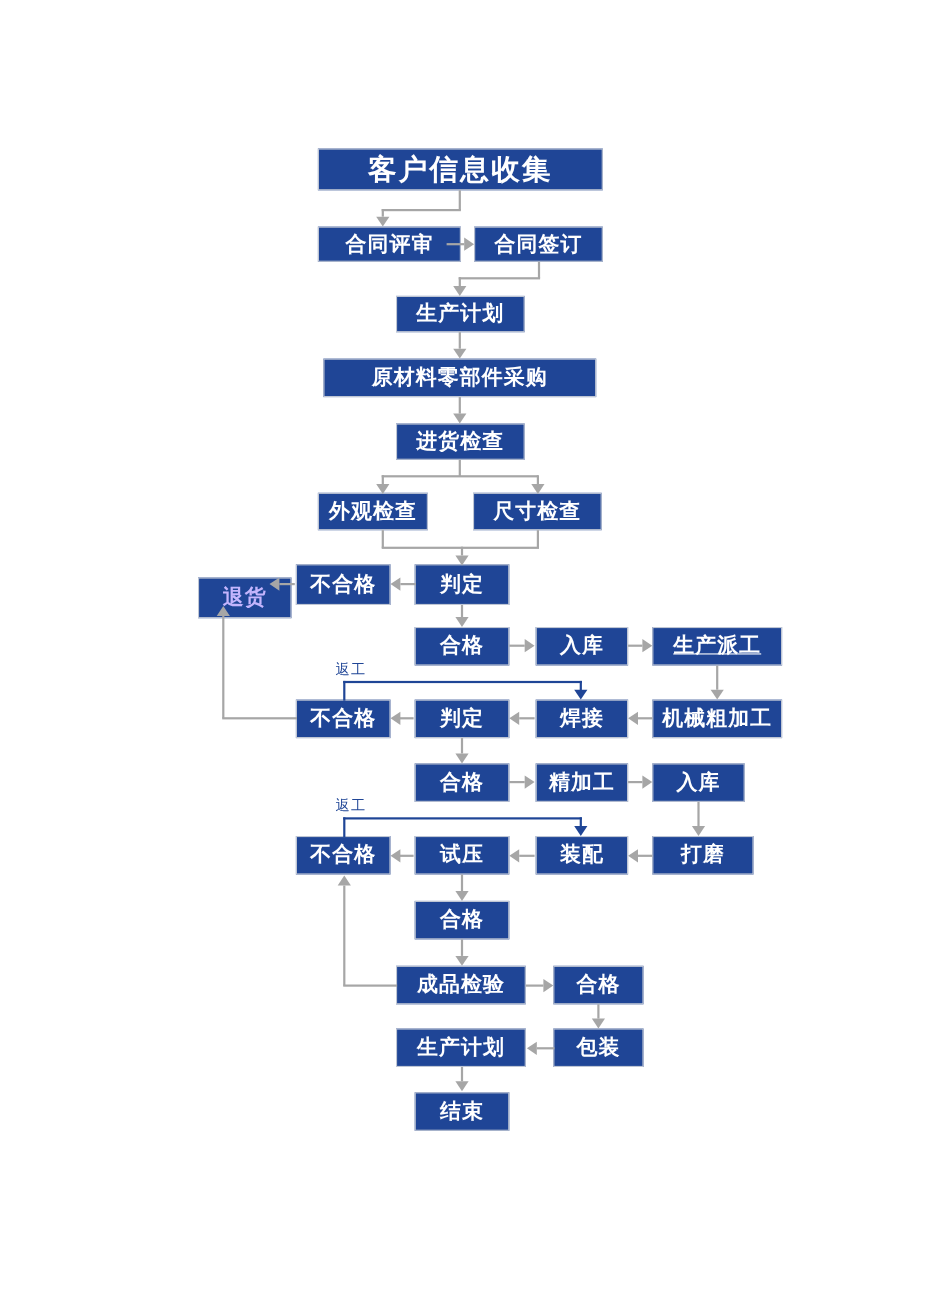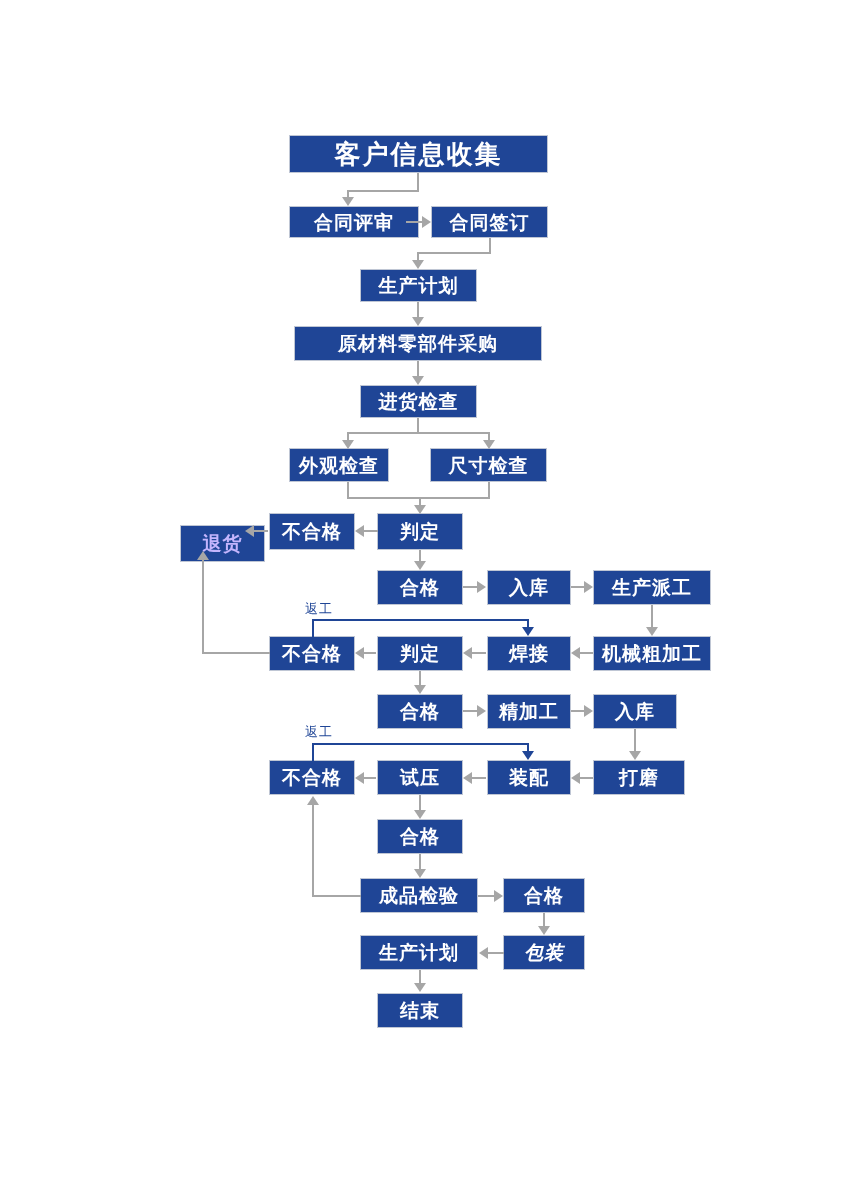--- a/index.html
+++ b/index.html
@@ -89,37 +89,37 @@
       <div class="node" style="left: 360px; top: 269px; width: 117px; height: 33px; background: rgb(31, 69, 150); border-color: rgb(191, 198, 212); color: rgb(255, 255, 255);">生产计划</div>
       <div class="node" style="left: 294px; top: 326px; width: 248px; height: 35px; background: rgb(31, 69, 150); border-color: rgb(191, 198, 212); color: rgb(255, 255, 255);">原材料零部件采购</div>
       <div class="node" style="left: 360px; top: 385px; width: 117px; height: 33px; background: rgb(31, 69, 150); border-color: rgb(191, 198, 212); color: rgb(255, 255, 255); text-align: right;">进货检查</div>
       <div class="node" style="left: 289px; top: 448px; width: 100px; height: 34px; background: rgb(31, 69, 150); border-color: rgb(191, 198, 212); color: rgb(255, 255, 255);">外观检查</div>
       <div class="node" style="left: 430px; top: 448px; width: 117px; height: 34px; background: rgb(31, 69, 150); border-color: rgb(191, 198, 212); color: rgb(255, 255, 255);">尺寸检查</div>
       <div class="node" style="left: 160px; top: 525px; width: 85px; height: 37px; background: rgb(31, 69, 150); border-color: rgb(191, 198, 212); color: #c4b5fd; margin-left: 20px;">退货</div>
       <div class="node" style="left: 269px; top: 513px; width: 86px; height: 37px; background: rgb(31, 69, 150); border-color: rgb(191, 198, 212); color: rgb(255, 255, 255);">不合格</div>
       <div class="node" style="left: 377px; top: 513px; width: 86px; height: 37px; background: rgb(31, 69, 150); border-color: rgb(191, 198, 212); color: rgb(255, 255, 255);">判定</div>
       <div class="node" style="left: 377px; top: 570px; width: 86px; height: 35px; background: rgb(31, 69, 150); border-color: rgb(191, 198, 212); color: rgb(255, 255, 255);">合格</div>
       <div class="node" style="left: 487px; top: 570px; width: 84px; height: 35px; background: rgb(31, 69, 150); border-color: rgb(191, 198, 212); color: rgb(255, 255, 255);">入库</div>
-      <div class="node" style="left: 593px; top: 570px; width: 118px; height: 35px; background: rgb(31, 69, 150); border-color: rgb(191, 198, 212); color: rgb(255, 255, 255);">生产派工</div>
+      <div class="node" style="left: 593px; top: 570px; width: 118px; height: 35px; background: rgb(31, 69, 150); border-color: rgb(191, 198, 212); color: rgb(255, 255, 255); text-decoration: underline;">生产派工</div>
       <div class="node" style="left: 269px; top: 636px; width: 86px; height: 35px; background: rgb(31, 69, 150); border-color: rgb(191, 198, 212); color: rgb(255, 255, 255);">不合格</div>
       <div class="node" style="left: 377px; top: 636px; width: 86px; height: 35px; background: rgb(31, 69, 150); border-color: rgb(191, 198, 212); color: rgb(255, 255, 255);">判定</div>
       <div class="node" style="left: 487px; top: 636px; width: 84px; height: 35px; background: rgb(31, 69, 150); border-color: rgb(191, 198, 212); color: rgb(255, 255, 255);">焊接</div>
       <div class="node" style="left: 593px; top: 636px; width: 118px; height: 35px; background: rgb(31, 69, 150); border-color: rgb(191, 198, 212); color: rgb(255, 255, 255);">机械粗加工</div>
       <div class="node" style="left: 377px; top: 694px; width: 86px; height: 35px; background: rgb(31, 69, 150); border-color: rgb(191, 198, 212); color: rgb(255, 255, 255);">合格</div>
       <div class="node" style="left: 487px; top: 694px; width: 84px; height: 35px; background: rgb(31, 69, 150); border-color: rgb(191, 198, 212); color: rgb(255, 255, 255);">精加工</div>
       <div class="node" style="left: 593px; top: 694px; width: 84px; height: 35px; background: rgb(31, 69, 150); border-color: rgb(191, 198, 212); color: rgb(255, 255, 255);">入库</div>
       <div class="node" style="left: 269px; top: 760px; width: 86px; height: 35px; background: rgb(31, 69, 150); border-color: rgb(191, 198, 212); color: rgb(255, 255, 255);">不合格</div>
       <div class="node" style="left: 377px; top: 760px; width: 86px; height: 35px; background: rgb(31, 69, 150); border-color: rgb(191, 198, 212); color: rgb(255, 255, 255);">试压</div>
       <div class="node" style="left: 487px; top: 760px; width: 84px; height: 35px; background: rgb(31, 69, 150); border-color: rgb(191, 198, 212); color: rgb(255, 255, 255);">装配</div>
       <div class="node" style="left: 593px; top: 760px; width: 92px; height: 35px; background: rgb(31, 69, 150); border-color: rgb(191, 198, 212); color: #ffffff;">打磨</div>
       <div class="node" style="left: 377px; top: 819px; width: 86px; height: 35px; background: rgb(31, 69, 150); border-color: rgb(191, 198, 212); color: rgb(255, 255, 255);">合格</div>
       <div class="node" style="left: 360px; top: 878px; width: 118px; height: 35px; background: rgb(31, 69, 150); border-color: rgb(191, 198, 212); color: rgb(255, 255, 255);">成品检验</div>
       <div class="node" style="left: 503px; top: 878px; width: 82px; height: 35px; background: rgb(31, 69, 150); border-color: rgb(191, 198, 212); color: rgb(255, 255, 255);">合格</div>
       <div class="node" style="left: 360px; top: 935px; width: 118px; height: 35px; background: rgb(31, 69, 150); border-color: rgb(191, 198, 212); color: rgb(255, 255, 255);">生产计划</div>
-      <div class="node" style="left: 503px; top: 935px; width: 82px; height: 35px; background: rgb(31, 69, 150); border-color: rgb(191, 198, 212); color: rgb(255, 255, 255); font-style: italic;">包装</div>
+      <div class="node" style="left: 503px; top: 935px; width: 82px; height: 35px; background: rgb(31, 69, 150); border-color: rgb(191, 198, 212); color: rgb(255, 255, 255);">包装</div>
       <div class="node" style="left: 377px; top: 993px; width: 86px; height: 35px; background: rgb(31, 69, 150); border-color: rgb(191, 198, 212); color: rgb(255, 255, 255);">结束</div>
     </div>
 
   <div id="labels-layer">
       <div class="rework-label" style="left: 305px; top: 600px; color: rgb(31, 69, 150);">返工</div>
       <div class="rework-label" style="left: 305px; top: 723px; color: rgb(31, 69, 150);">返工</div>
     </div>
 
   <div id="connectors-layer">
 

